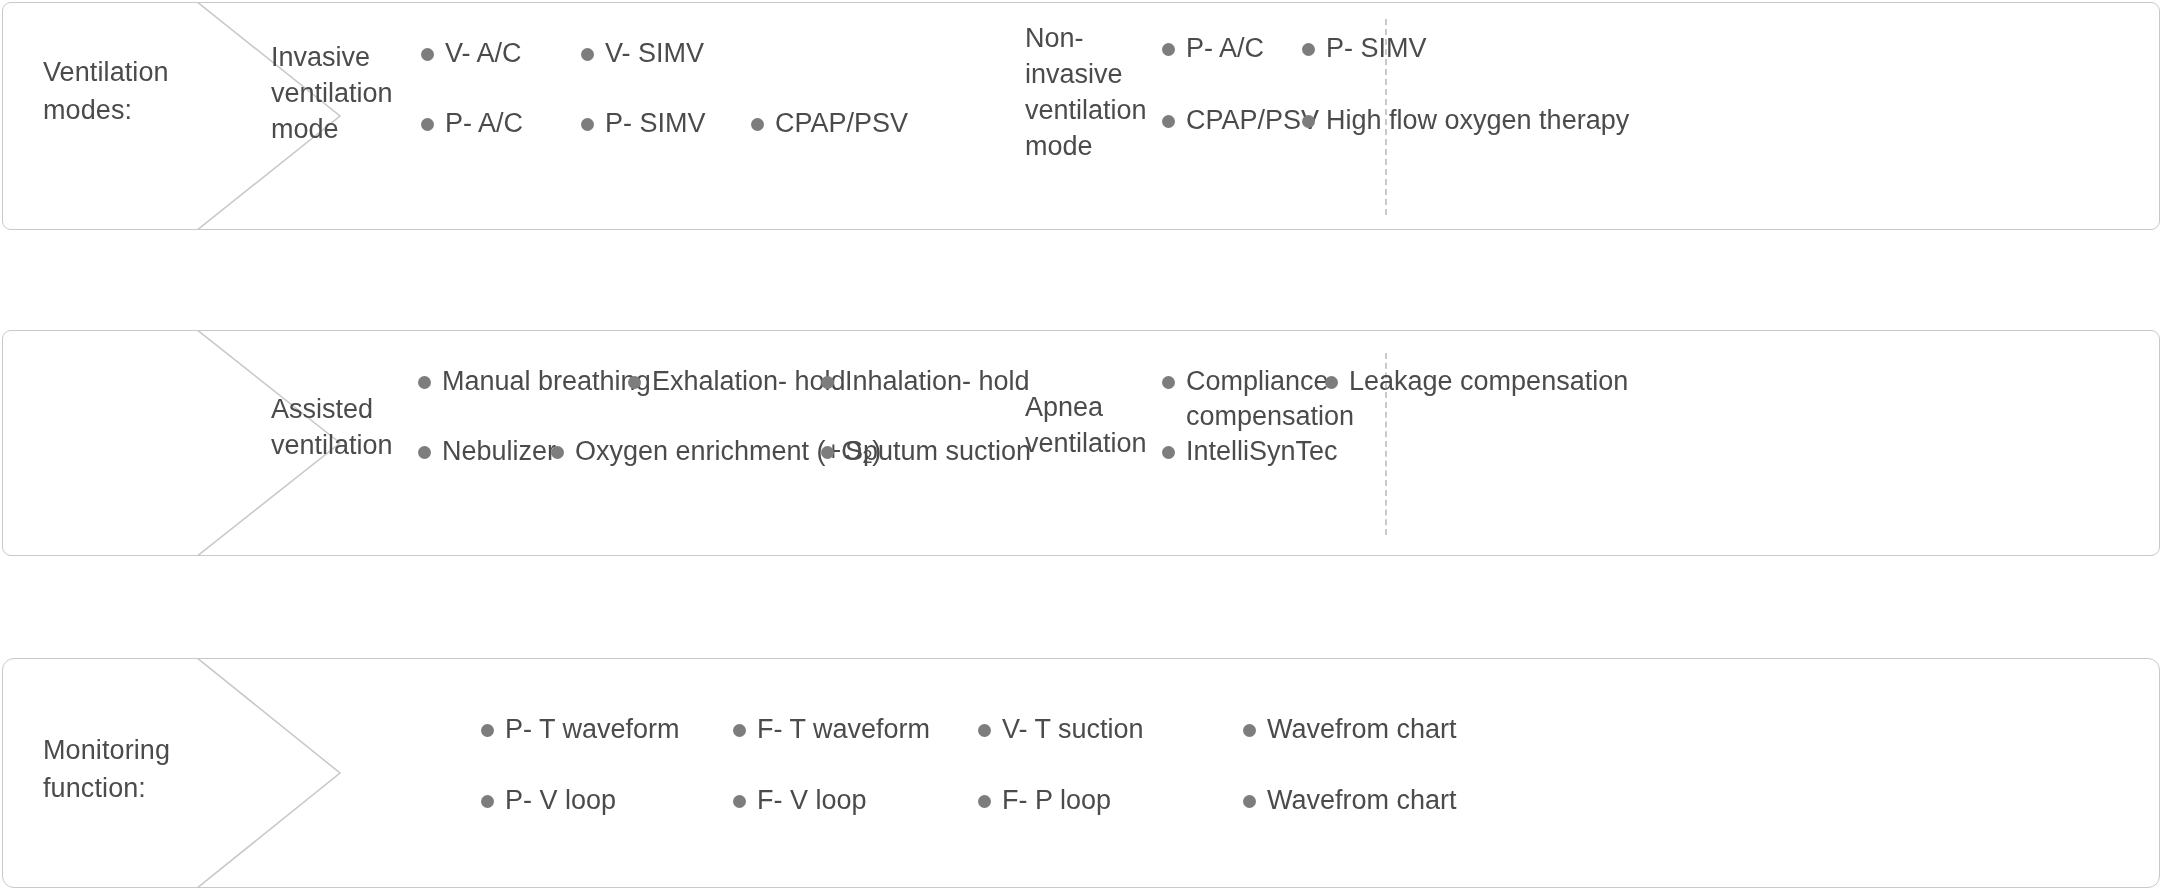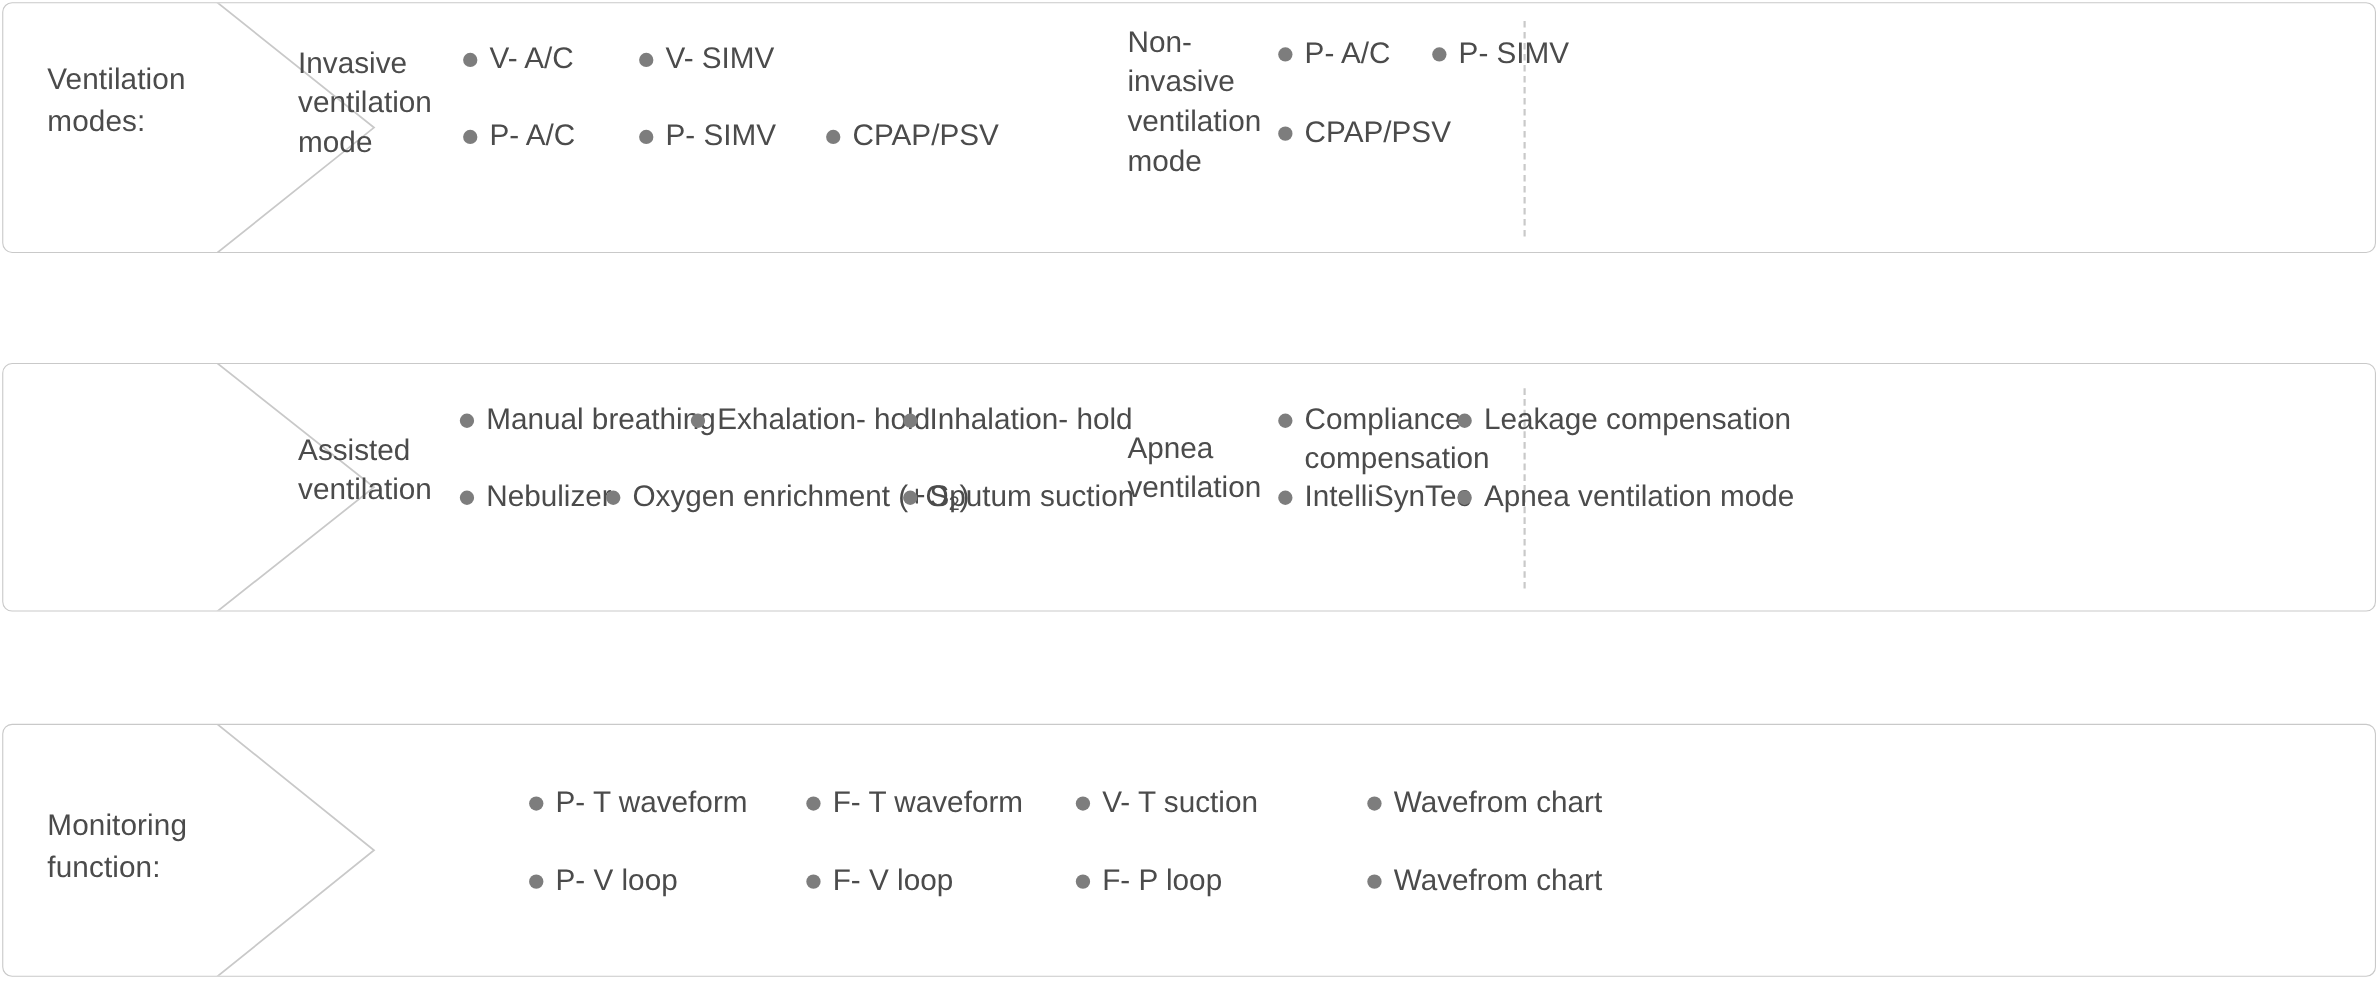--- a/index.html
+++ b/index.html
@@ -13,21 +13,21 @@
   .card {
     position: absolute;
     left: 2px;
     width: 2158px;
     border: 1px solid #c9c9c9;
     border-radius: 9px;
     background: #ffffff;
   }
   #card-ventilation  { top: 2px;   height: 228px; }
   #card-assist       { top: 330px; height: 226px; }
-  #card-monitoring   { top: 658px; height: 230px; }
+  #card-monitoring   { top: 658px; height: 230px; border-radius: 12px; }
 
   .card-inner { position: relative; width: 100%; height: 100%; }
 
   
   .chevron {
     position: absolute;
     left: 180px; top: 0;
     width: 165px; height: 100%;
     pointer-events: none;
   }
@@ -138,20 +138,24 @@
       <span>P- A/C</span>
     </div>
     <div class="item" style="left:1299px; top:28px">
       <span class="dot"></span>
       <span>P- SIMV</span>
     </div>
     <div class="item" style="left:1159px; top:100px">
       <span class="dot"></span>
       <span>CPAP/PSV</span>
     </div>
+    <div class="item" style="left:1299px; top:100px">
+      <span class="dot"></span>
+      <span>High flow oxygen therapy</span>
+    </div>
 
   </div>
 </div>
 
 <div class="card" id="card-assist">
   <div class="card-inner">
 
 
     <div class="chevron">
       <svg viewBox="0 0 165 226" preserveAspectRatio="none">
@@ -201,24 +205,20 @@
       <span>Compliance compensation</span>
     </div>
     <div class="item" style="left:1322px; top:33px">
       <span class="dot"></span>
       <span>Leakage compensation</span>
     </div>
     <div class="item" style="left:1159px; top:103px">
       <span class="dot"></span>
       <span>IntelliSynTec</span>
     </div>
-    <div class="item" style="left:1322px; top:103px">
-      <span class="dot"></span>
-      <span>Apnea ventilation mode</span>
-    </div>
 
   </div>
 </div>
 
 <div class="card" id="card-monitoring">
   <div class="card-inner">
 
     <div class="cat-label" style="top:72px">
       <span>Monitoring</span>
       <span>function:</span>

